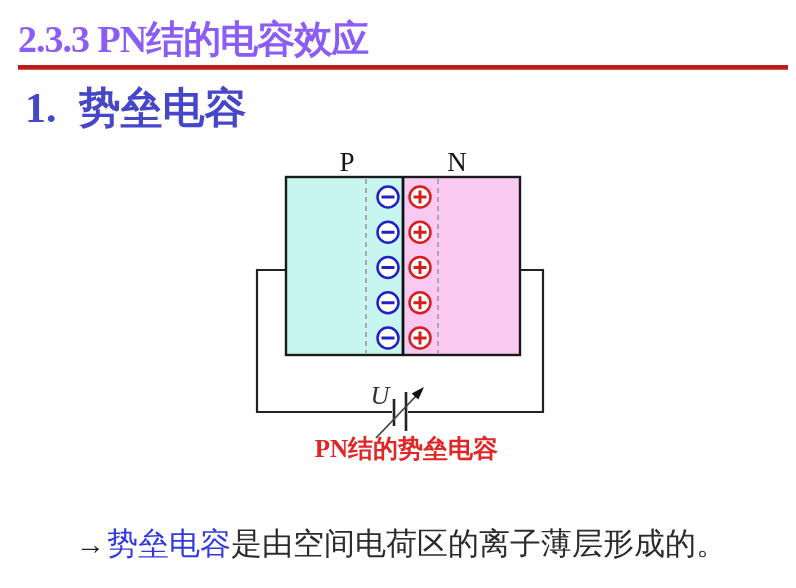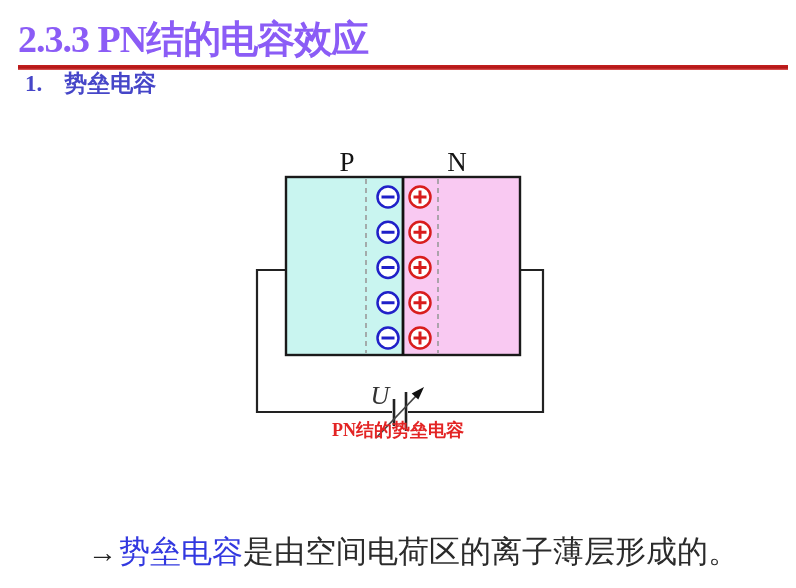--- a/index.html
+++ b/index.html
@@ -30,58 +30,57 @@
     position: absolute;
     left: 18px;
     top: 65px;
     width: 770px;
     height: 5px;
     background: linear-gradient(to bottom, #c42020 0%, #b21616 60%, #e06060 100%);
   }
   .slide-subtitle {
     position: absolute;
     left: 25px;
-    top: 68px;
+    top: 80px;
     font-family: "Liberation Serif", "DejaVu Serif", serif;
-    font-size: 23px;
+    font-size: 42px;
     font-weight: 600;
     color: #4646c8;
     white-space: nowrap;
   }
   .slide-subtitle .subtitle-label {
     margin-left: 22px;
   }
   .diagram-svg {
     position: absolute;
     left: 0;
     top: 0;
     width: 796px;
     height: 588px;
   }
   .diagram-caption {
     position: absolute;
     left: 298px;
-    top: 418px;
+    top: 432px;
     width: 200px;
-    text-align: center;
+    text-align: right;
     font-family: "Liberation Serif", "DejaVu Serif", serif;
-    font-size: 18px;
+    font-size: 25px;
     font-weight: 600;
     color: #e32424;
     white-space: nowrap;
   }
   .body-line {
     position: absolute;
-    left: 88px;
+    left: 76px;
     top: 523px;
     font-size: 31px;
     color: #2b2b2b;
     white-space: nowrap;
     letter-spacing: 0px;
-    margin-top: 8px;
   }
   .body-line .lead-arrow {
     font-size: 29px;
     color: #222222;
     margin-right: 2px;
   }
   .body-line .highlight {
     color: #3238e0;
   }
   .svg-label {

